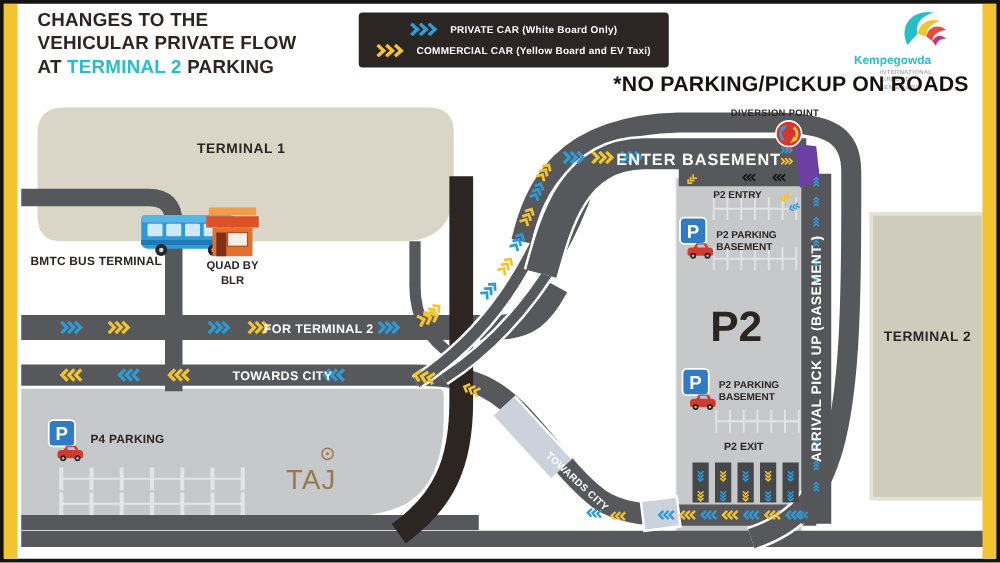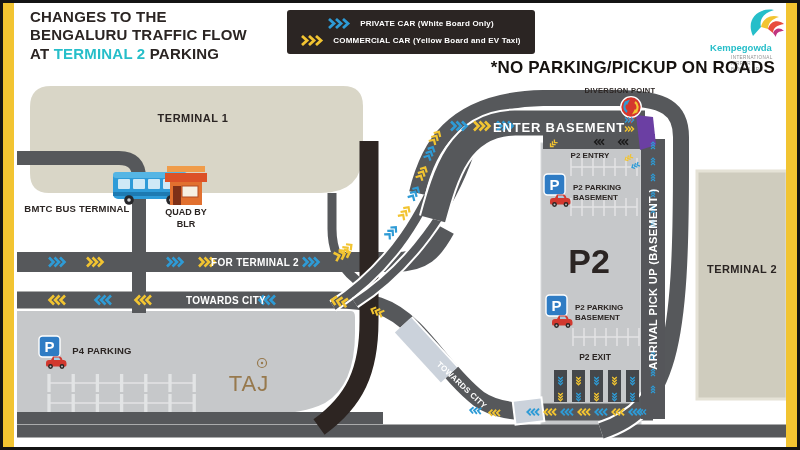--- a/index.html
+++ b/index.html
@@ -6,38 +6,38 @@
   .stage{position:relative;width:800px;height:450px;background:#FFFFFF;border:3px solid #141414;
          box-sizing:border-box;overflow:hidden;font-family:"Liberation Sans",sans-serif;}
   .strip{position:absolute;top:0;bottom:0;width:11px;background:#F2C431;z-index:5;}
   .strip.left{left:0}.strip.right{right:0}
   .title{position:absolute;left:27px;top:5px;font-size:15px;font-weight:bold;color:#2B2523;
          line-height:1.22;letter-spacing:.2px;z-index:6;}
   .accent{color:#26BEC9;}
   .legend{position:absolute;left:284px;top:7px;width:248px;background:#2B2523;border-radius:3px;
           padding:8px 9px;box-sizing:border-box;z-index:6;display:flex;flex-direction:column;gap:6px;}
   .legend-row{display:flex;align-items:center;gap:6px;color:#FFFFFF;font-size:8px;font-weight:bold;letter-spacing:.2px;justify-content:center;}
-  .logo{position:absolute;left:696px;top:2px;z-index:6;text-align:center;}
+  .logo{position:absolute;left:669px;top:2px;z-index:6;text-align:center;}
   .note{position:absolute;right:22px;top:55px;font-size:17px;font-weight:bold;color:#16120F;letter-spacing:.2px;z-index:6;}
   .map{position:absolute;left:0;top:0;z-index:1;}
   svg text{font-family:"Liberation Sans",sans-serif;}
   .cb{stroke:#2E9BD6;} .cy{stroke:#F2C431;} .ck{stroke:#1B1B1B;}
   .lbl{fill:#2B2523;font-weight:bold;}
   .wlbl{fill:#FFFFFF;font-weight:bold;}
 </style>
 </head>
 <body>
 
 <div class="stage">
   <div class="strip left"></div>
   <div class="strip right"></div>
 
   <div class="title">
     <div>CHANGES TO THE</div>
-    <div>BENGALURU TRAFFIC FLOW</div>
+    <div>VEHICULAR PRIVATE FLOW</div>
     <div><span>AT</span> <span class="accent">TERMINAL 2</span> <span>PARKING</span></div>
   </div>
 
   <div class="legend">
     <div class="legend-row">
       <svg width="26" height="11">
         <g fill="none" stroke="#2E9BD6" stroke-width="2.8">
             <path d="M1,1 L6,5.5 L1,10"></path>
             <path d="M8,1 L13,5.5 L8,10"></path>
             <path d="M15,1 L20,5.5 L15,10"></path>

